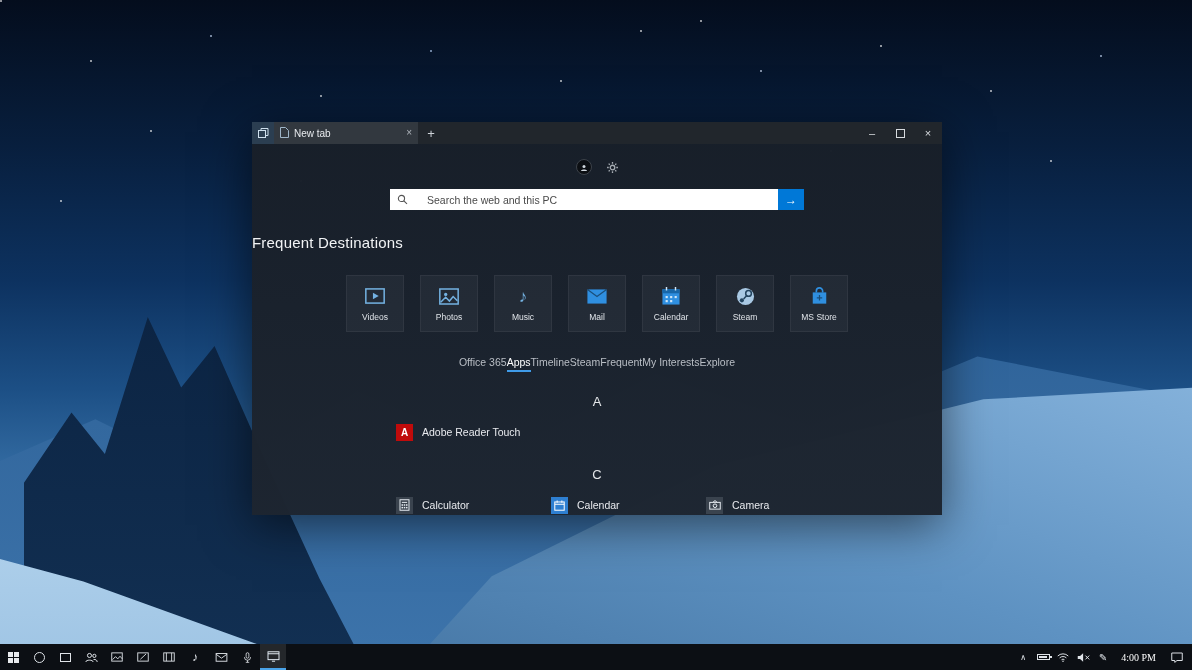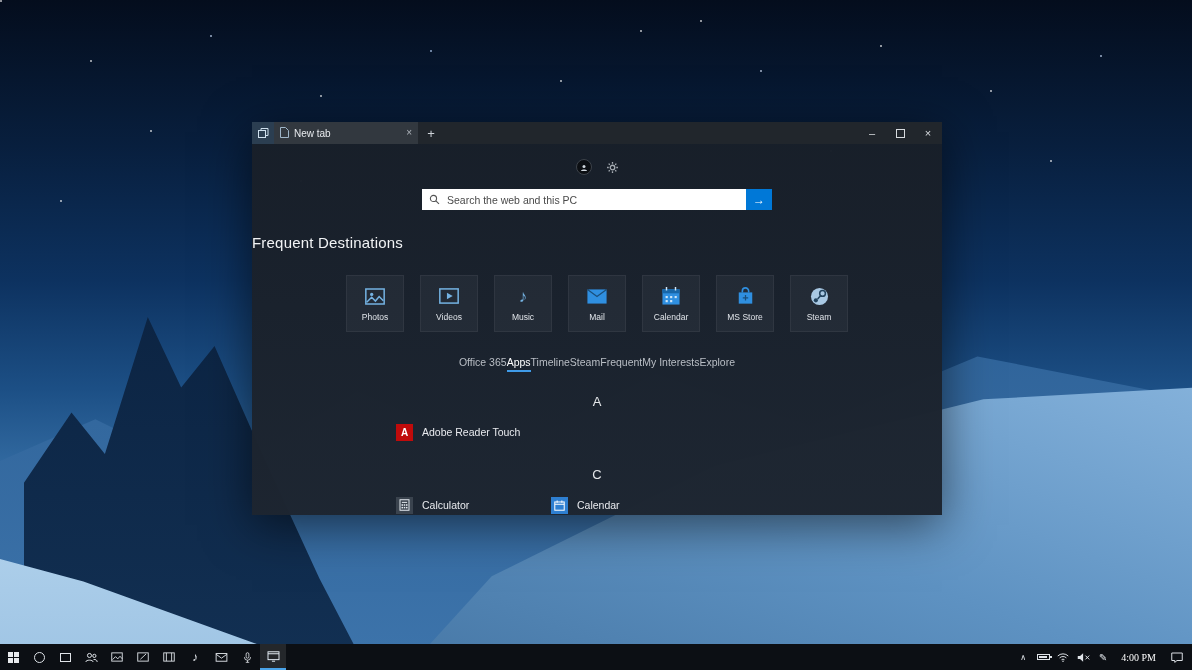--- a/index.html
+++ b/index.html
@@ -45,21 +45,21 @@
   .wc .maxbox{width:7px;height:7px;border:1px solid #d7dbdf;display:block;}
 
   .content{position:absolute;left:0;right:0;top:22px;bottom:0;
     background:linear-gradient(180deg,rgba(24,31,41,.985),rgba(29,37,48,.985));}
   .top-icons{margin-top:15px;display:flex;justify-content:center;align-items:center;gap:14px;}
   .avatar{width:14px;height:14px;border-radius:50%;background:#0c0f13;border:1px solid #3c424a;
     display:flex;align-items:center;justify-content:center;}
   .gear-btn{display:flex;align-items:center;justify-content:center;}
 
   .search-row{margin-top:14px;display:flex;justify-content:center;}
-  .search-box{width:324px;height:21px;background:#fff;display:flex;align-items:center;gap:5px;padding-left:7px;box-sizing:border-box;}
+  .search-box{width:388px;height:21px;background:#fff;display:flex;align-items:center;gap:17px;padding-left:7px;box-sizing:border-box;}
   .search-box input{border:0;outline:0;flex:1;height:100%;background:transparent;font-size:10.5px;color:#222;
     font-family:"Liberation Sans","DejaVu Sans",sans-serif;}
   .search-box input::placeholder{color:#4a4a4a;opacity:1;}
   .go-btn{width:26px;height:21px;background:#0078d7;border:0;color:#fff;font-size:12px;
     display:flex;align-items:center;justify-content:center;cursor:pointer;}
 
   .freq-heading{margin:24px 0 0;font-size:15px;font-weight:400;color:#f1f3f5;letter-spacing:.2px;}
 
   .tiles{margin-top:24px;display:flex;justify-content:center;gap:16px;}
   .tile{width:58px;height:57px;background:rgba(255,255,255,.045);border:1px solid rgba(255,255,255,.055);
@@ -175,36 +175,36 @@
         <input type="text" placeholder="Search the web and this PC" style="">
       </div>
       <button class="go-btn">→</button>
     </div>
 
     <h2 class="freq-heading">Frequent Destinations</h2>
 
     <div class="tiles">
       <div class="tile">
         <span class="tile-icon">
+          <svg width="20" height="16" viewBox="0 0 24 19" fill="none" stroke="#74b2e2" stroke-width="1.8">
+              <rect x="1" y="1" width="22" height="17"></rect>
+              <path d="M9.5 5.5l7 4-7 4z" fill="#74b2e2" stroke="none"></path>
+            </svg>
+        </span>
+        <span class="tile-label">Videos</span>
+      </div>
+      <div class="tile">
+        <span class="tile-icon">
           <svg width="20" height="17" viewBox="0 0 24 20" fill="none" stroke="#74b2e2" stroke-width="1.8">
               <rect x="1" y="1" width="22" height="18"></rect>
               <circle cx="8" cy="7.5" r="2" fill="#74b2e2" stroke="none"></circle>
               <path d="M2 17l6-6 4.5 4.5L17 10l5 5"></path>
             </svg>
         </span>
         <span class="tile-label">Photos</span>
-      </div>
-      <div class="tile">
-        <span class="tile-icon">
-          <svg width="20" height="16" viewBox="0 0 24 19" fill="none" stroke="#74b2e2" stroke-width="1.8">
-              <rect x="1" y="1" width="22" height="17"></rect>
-              <path d="M9.5 5.5l7 4-7 4z" fill="#74b2e2" stroke="none"></path>
-            </svg>
-        </span>
-        <span class="tile-label">Videos</span>
       </div>
       <div class="tile">
         <span class="tile-icon">
             <span class="note">♪</span>
           </span>
         <span class="tile-label">Music</span>
       </div>
       <div class="tile">
         <span class="tile-icon">
           <svg width="20" height="15" viewBox="0 0 24 18">
@@ -226,38 +226,38 @@
                 <rect x="14" y="10" width="2.4" height="2.4"></rect>
                 <rect x="4" y="14.5" width="2.4" height="2.4"></rect>
                 <rect x="9" y="14.5" width="2.4" height="2.4"></rect>
               </g>
             </svg>
         </span>
         <span class="tile-label">Calendar</span>
       </div>
       <div class="tile">
         <span class="tile-icon">
-          <svg width="17" height="18" viewBox="0 0 18 20">
-              <path d="M5.5 6V4.5a3.5 3.5 0 0 1 7 0V6" fill="none" stroke="#2f8fe0" stroke-width="1.8"></path>
-              <rect x="1.5" y="6" width="15" height="12.5" fill="#2f8fe0"></rect>
-              <path d="M9 9v6M6 12h6" stroke="rgba(0,0,0,0.45)" stroke-width="1.4"></path>
-            </svg>
-        </span>
-        <span class="tile-label">MS Store</span>
-      </div>
-      <div class="tile">
-        <span class="tile-icon">
           <svg width="19" height="19" viewBox="0 0 20 20">
               <circle cx="10" cy="10" r="9" fill="#a9c9e4"></circle>
               <circle cx="13.2" cy="6.8" r="3" fill="none" stroke="#23445f" stroke-width="1.6"></circle>
               <circle cx="6.2" cy="14" r="2.2" fill="#23445f"></circle>
               <path d="M8 12.6l3.6-4" stroke="#23445f" stroke-width="1.6"></path>
             </svg>
         </span>
         <span class="tile-label">Steam</span>
+      </div>
+      <div class="tile">
+        <span class="tile-icon">
+          <svg width="17" height="18" viewBox="0 0 18 20">
+              <path d="M5.5 6V4.5a3.5 3.5 0 0 1 7 0V6" fill="none" stroke="#2f8fe0" stroke-width="1.8"></path>
+              <rect x="1.5" y="6" width="15" height="12.5" fill="#2f8fe0"></rect>
+              <path d="M9 9v6M6 12h6" stroke="rgba(0,0,0,0.45)" stroke-width="1.4"></path>
+            </svg>
+        </span>
+        <span class="tile-label">MS Store</span>
       </div>
     </div>
 
     <div class="nav-row">
       <span class="nav-item">Office 365</span>
       <span class="nav-item active">Apps</span>
       <span class="nav-item">Timeline</span>
       <span class="nav-item">Steam</span>
       <span class="nav-item">Frequent</span>
       <span class="nav-item">My Interests</span>
@@ -293,20 +293,30 @@
       </div>
       <div class="app-item">
         <span class="app-icon calapp">
           <svg width="11" height="11" viewBox="0 0 14 14" fill="none" stroke="#fff" stroke-width="1.3">
               <rect x="1" y="2.5" width="12" height="10.5"></rect>
               <path d="M1 5.5h12M4 0.5v3M10 0.5v3"></path>
             </svg>
         </span>
         <span class="app-name">Calendar</span>
       </div>
+      <div class="app-item">
+        <span class="app-icon camera">
+          <svg width="12" height="10" viewBox="0 0 16 13" fill="none" stroke="#e8eef4" stroke-width="1.3">
+              <rect x="1" y="3" width="14" height="9"></rect>
+              <path d="M5.5 3L7 1h2l1.5 2"></path>
+              <circle cx="8" cy="7.5" r="2.4"></circle>
+            </svg>
+        </span>
+        <span class="app-name">Camera</span>
+      </div>
     </div>
   </div>
 </div>
 
 <div class="taskbar">
   <div class="tb-left">
     <div class="tb-btn">
       <span class="start-grid">
           <span></span>
           <span></span>

